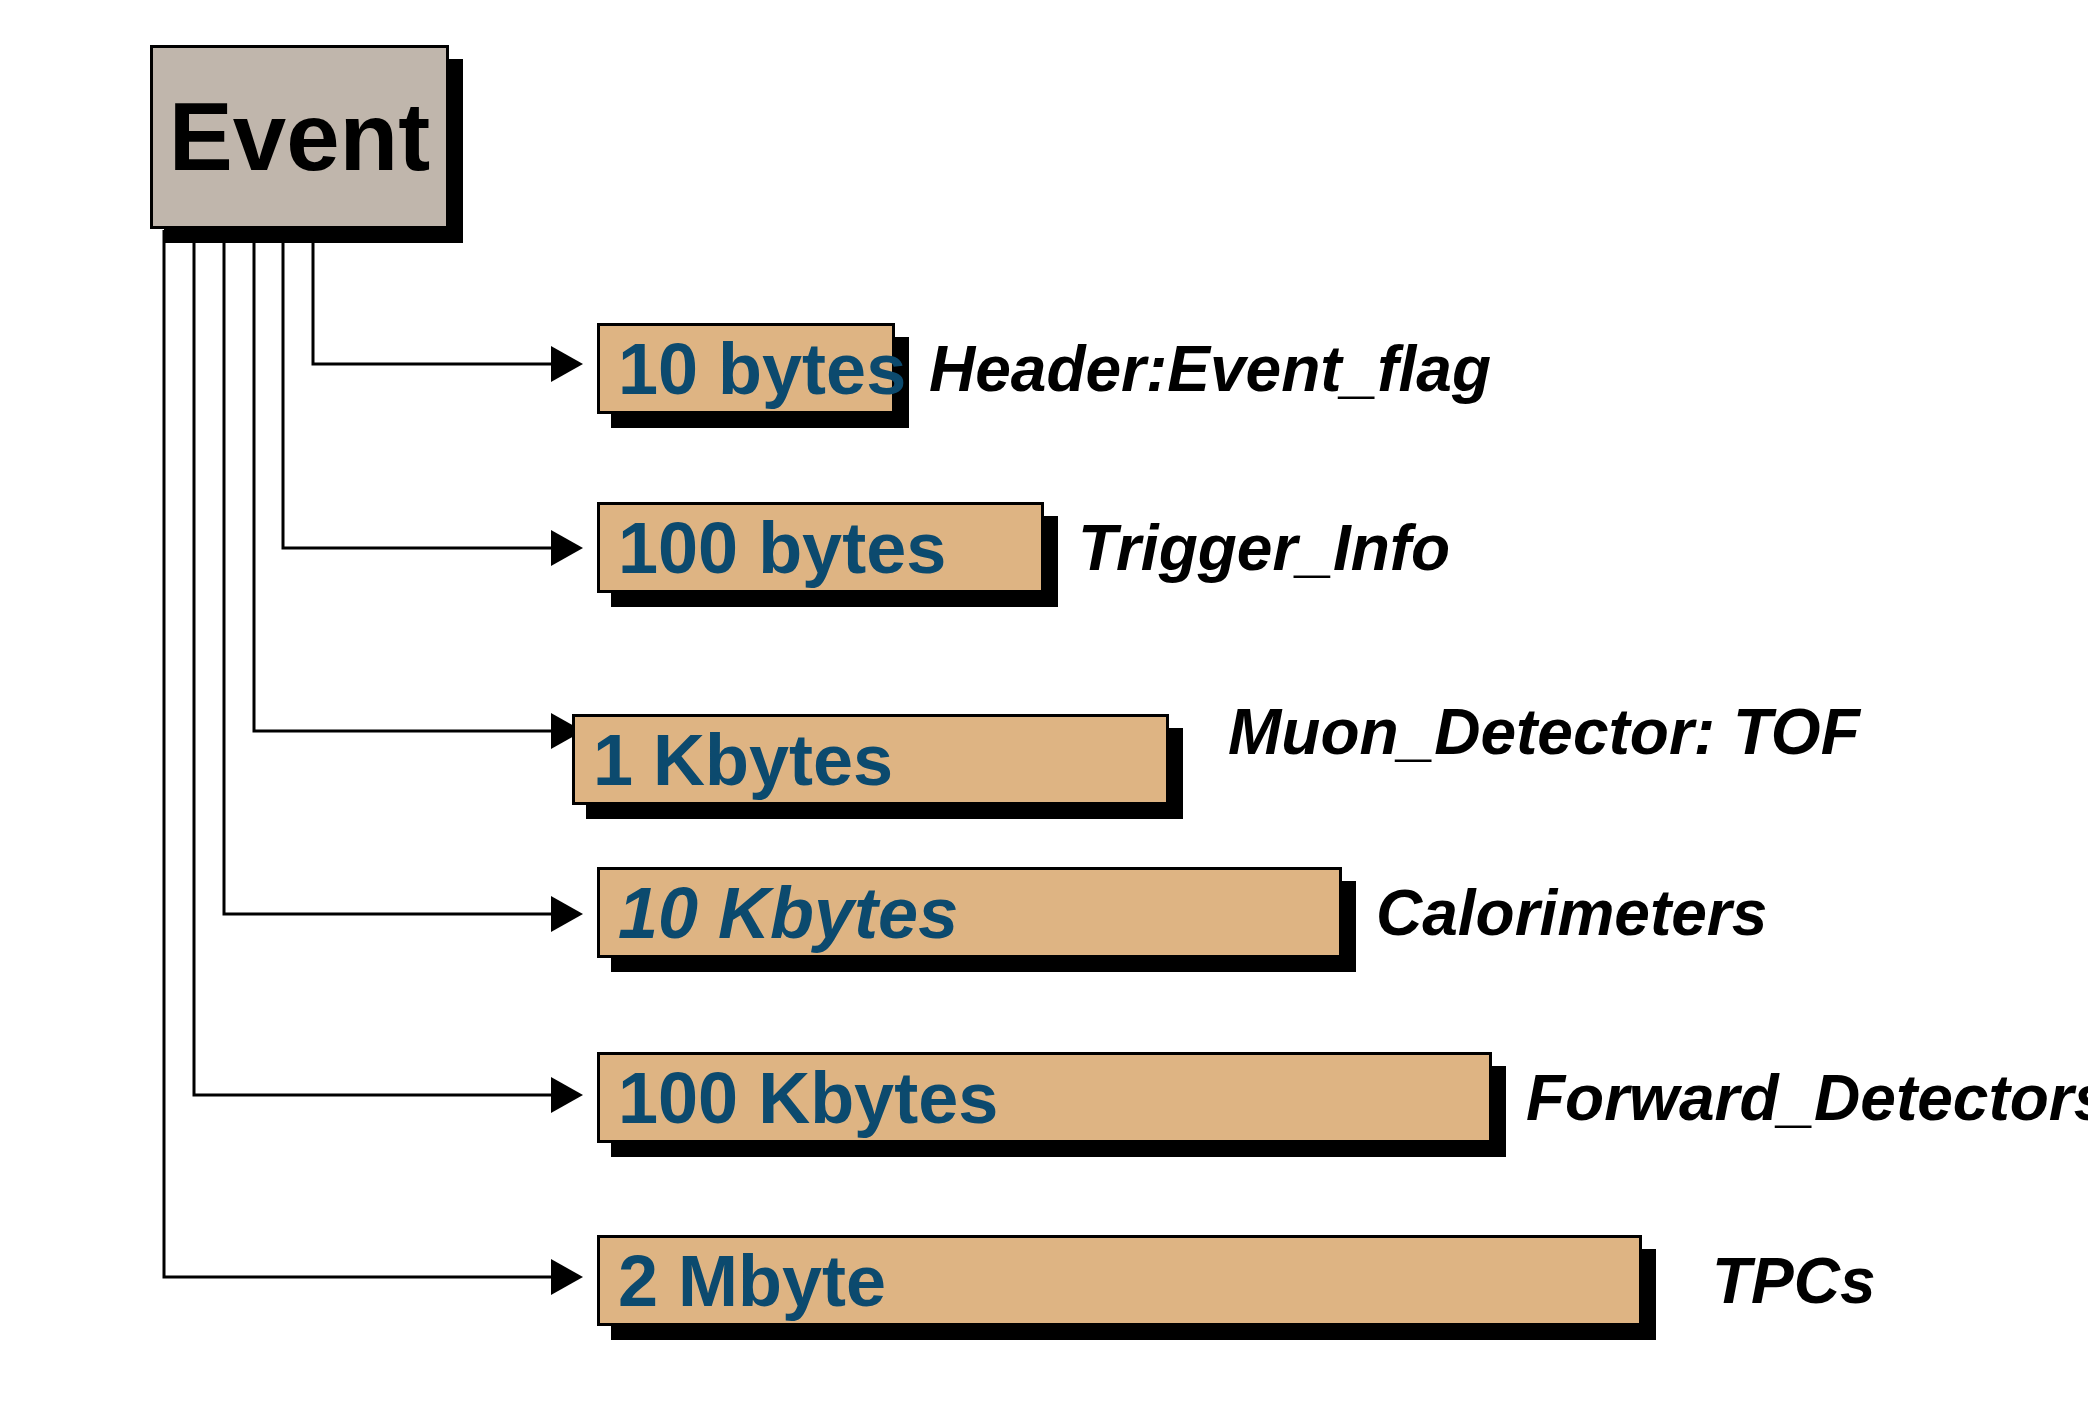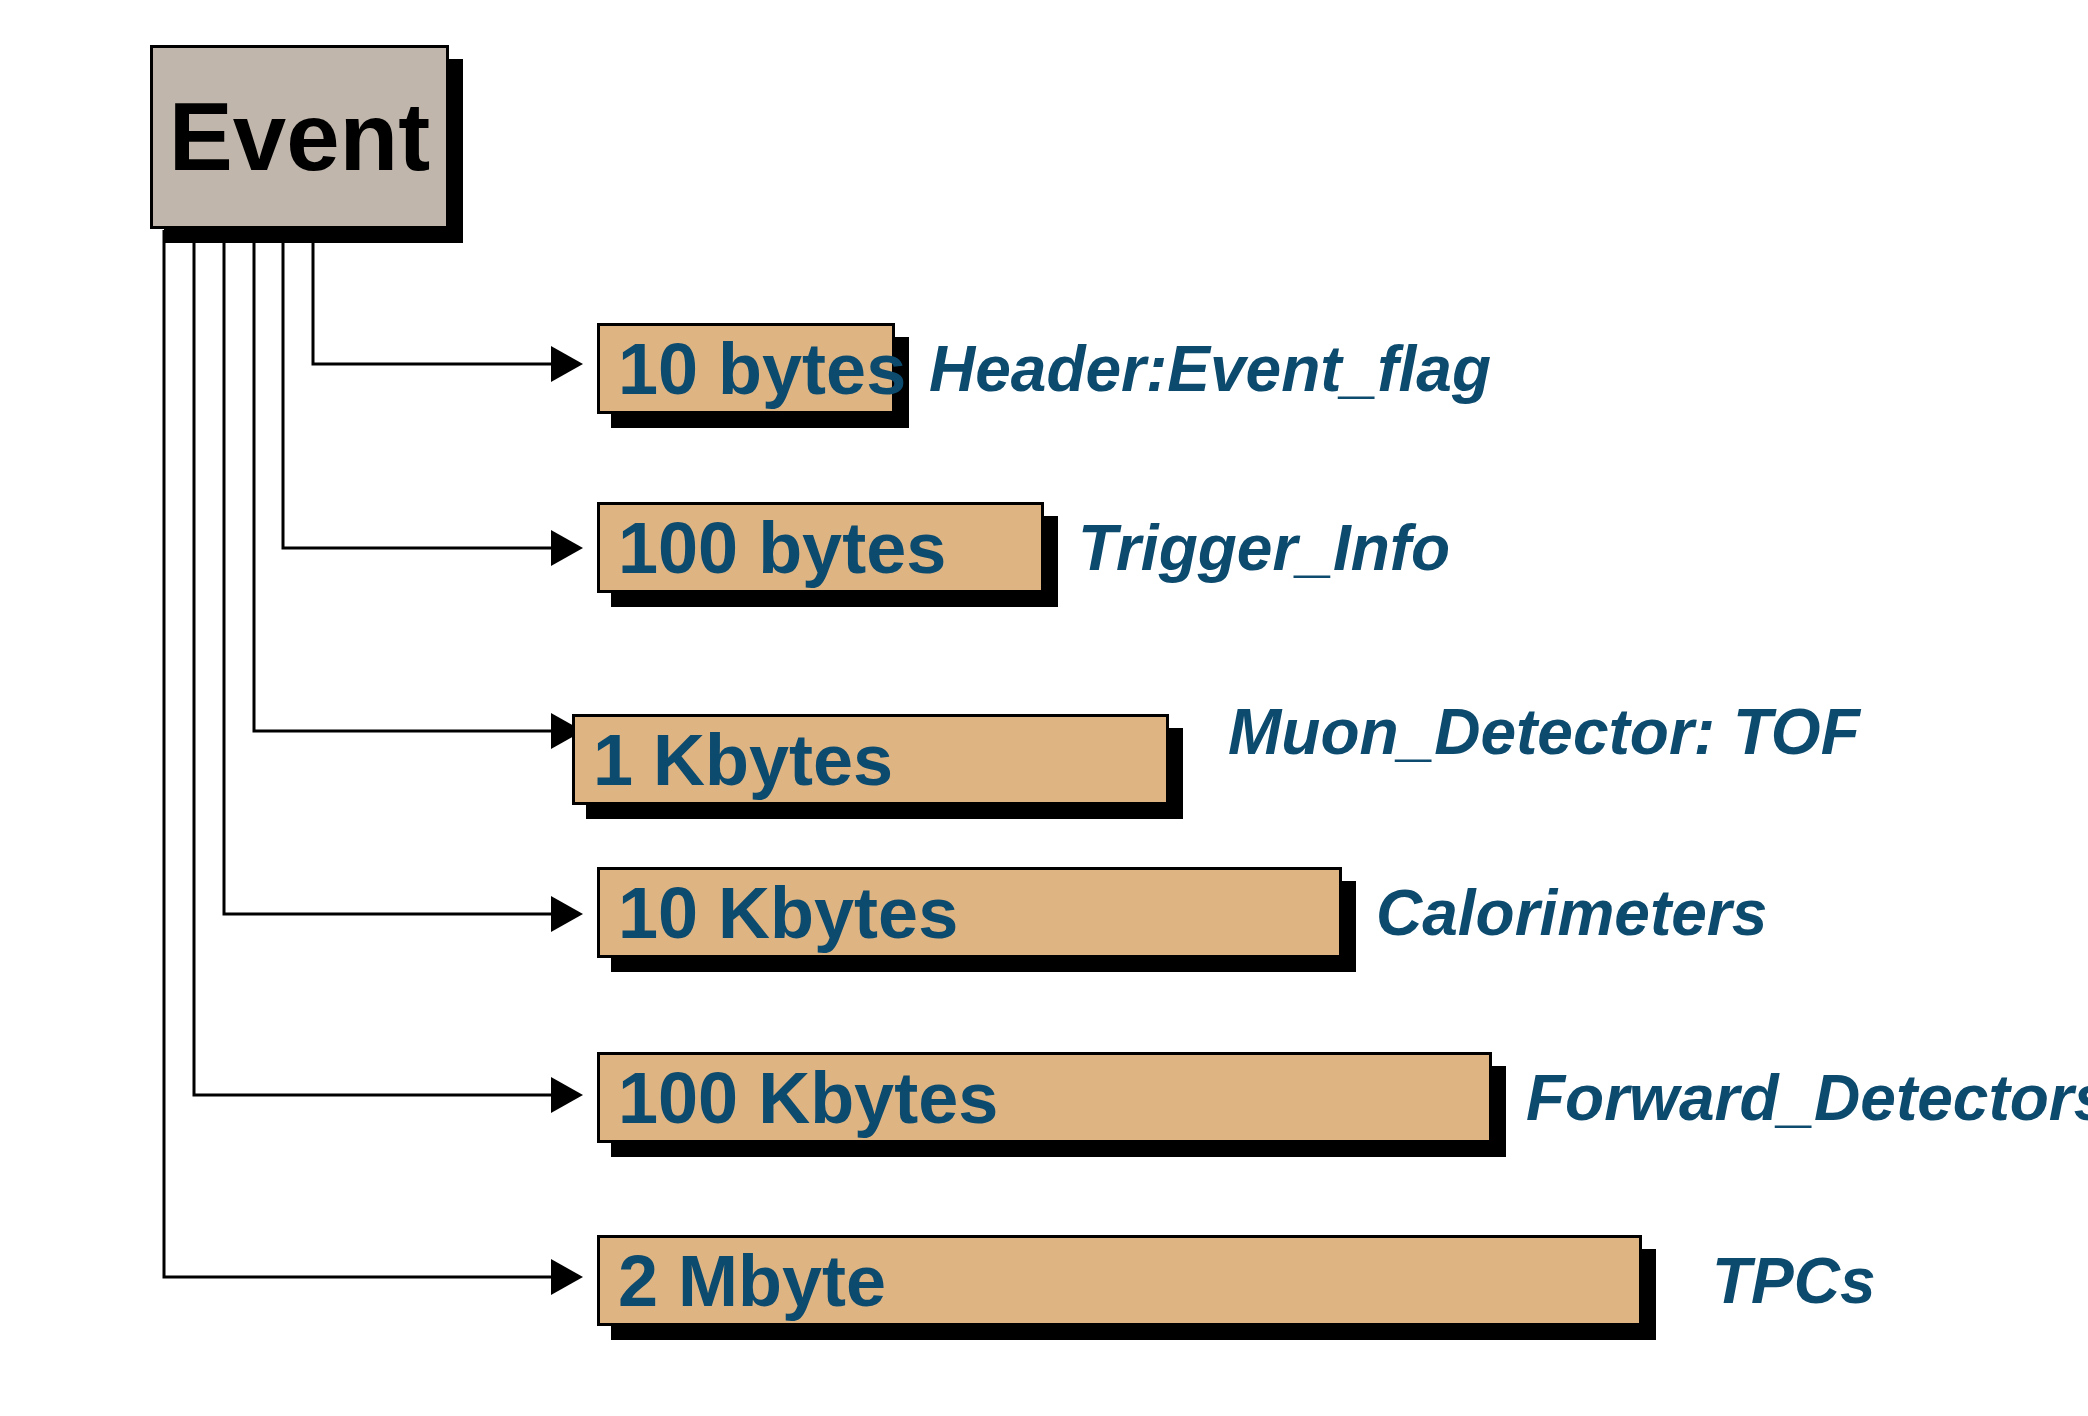--- a/index.html
+++ b/index.html
@@ -32,21 +32,21 @@
     box-shadow:14px 14px 0 #000;
     box-sizing:border-box;
     display:flex;align-items:center;
   }
   .bar span{
     font-weight:bold;font-size:72px;color:#0c4a6e;line-height:1;
     padding-left:18px;white-space:nowrap;
   }
   .annotation{
     position:absolute;
-    font-weight:bold;font-style:italic;font-size:64px;color:#0c4a6e;
+    font-weight:bold;font-style:italic;font-size:64px;color:#000000;
     line-height:1;white-space:nowrap;
     transform:translateY(-50%);
   }
 </style>
 </head>
 <body>
 
 <div class="canvas">
   <svg id="connectors" viewBox="0 0 2088 1416" xmlns="http://www.w3.org/2000/svg">
       <polyline points="313,230 313,364 551,364" fill="none" stroke="#000000" stroke-width="3"></polyline>
@@ -71,21 +71,21 @@
       </div>
       <div class="annotation" style="left: 929px; top: 368.5px;">Header:Event_flag</div>
       <div class="bar" style="left: 597px; top: 502px; width: 447px;">
         <span>100 bytes</span>
       </div>
       <div class="annotation" style="left: 1078px; top: 547.5px;">Trigger_Info</div>
       <div class="bar" style="left: 572px; top: 686px; width: 597px; margin-top: 28px;">
         <span>1 Kbytes</span>
       </div>
       <div class="annotation" style="left: 1228px; top: 731.5px;">Muon_Detector: TOF</div>
-      <div class="bar" style="left: 597px; top: 867px; width: 745px;">
+      <div class="bar" style="left: 597px; top: 867px; width: 745px; font-style: italic;">
         <span>10 Kbytes</span>
       </div>
       <div class="annotation" style="left: 1376px; top: 912.5px;">Calorimeters</div>
       <div class="bar" style="left: 597px; top: 1052px; width: 895px;">
         <span>100 Kbytes</span>
       </div>
       <div class="annotation" style="left: 1526px; top: 1097.5px;">Forward_Detectors</div>
       <div class="bar" style="left: 597px; top: 1235px; width: 1045px;">
         <span>2 Mbyte</span>
       </div>

